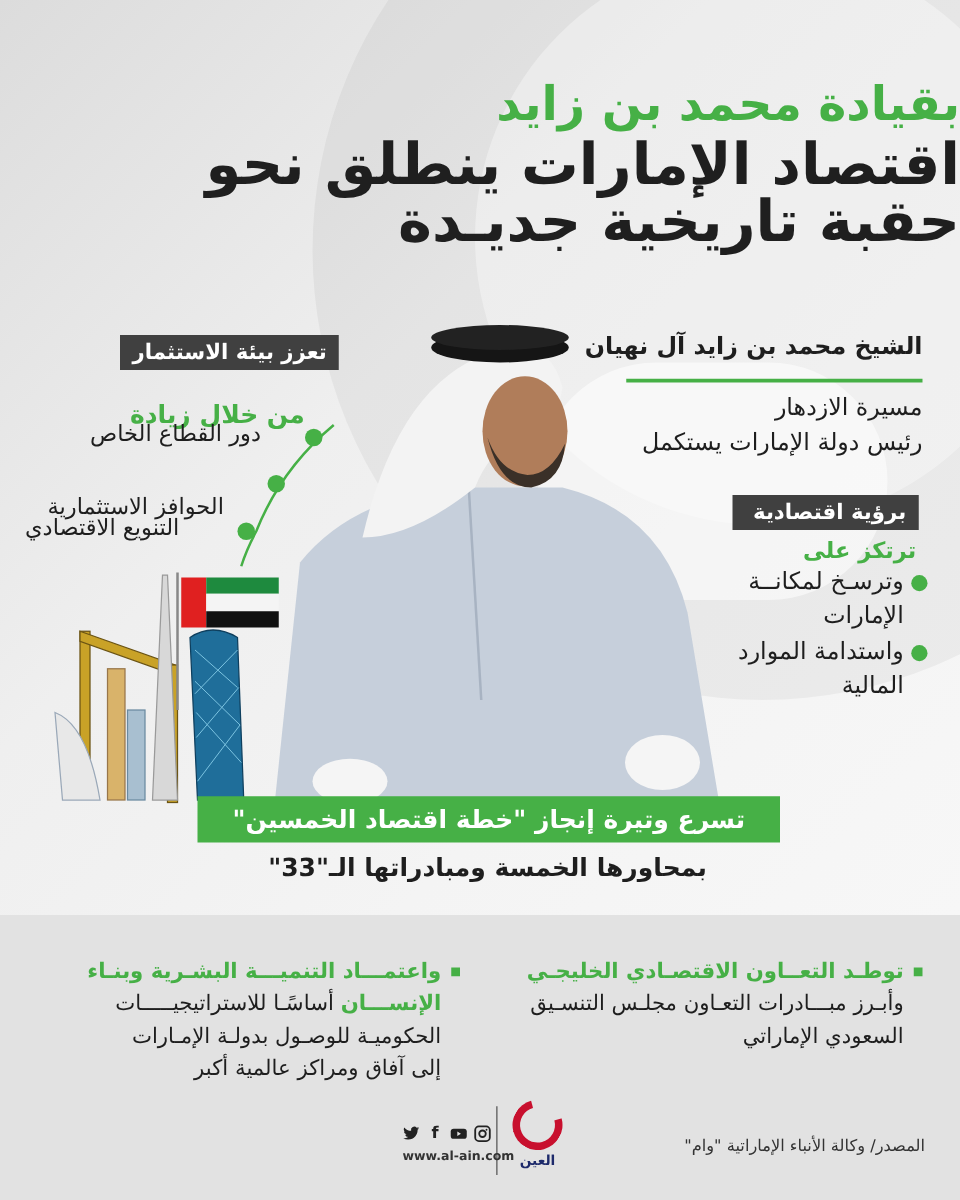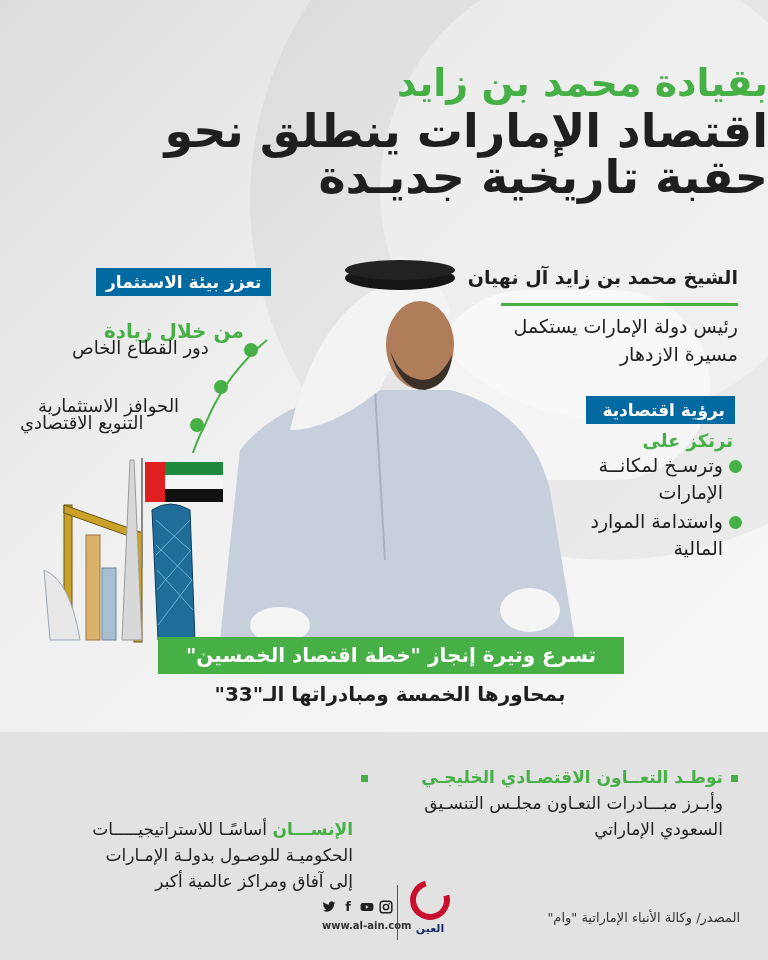--- a/index.html
+++ b/index.html
@@ -33,21 +33,21 @@
     background: #e2e2e2;
   }
   .title {
     position: absolute; left: 0; top: 58px; width: 768px; text-align: right;
     font-weight: bold;
   }
   .title .l1 { color: #46b046; font-size: 38px; line-height: 50px; }
   .title .l2, .title .l3 { color: #1f1f1f; font-size: 46px; line-height: 46px; }
 
   .green-tag {
-    position: absolute; background: #0369a1; color: #fff; font-weight: bold;
+    position: absolute; background: #404040; color: #fff; font-weight: bold;
     font-size: 17px; padding: 2px 10px; line-height: 24px;
   }
   .green-text { color: #46b046; font-weight: bold; }
   .left-item { position: absolute; font-size: 18px; color: #1e1e1e; white-space: nowrap; }
   .dot { position: absolute; width: 14px; height: 14px; border-radius: 50%; background: #46b046; }
 
   .right-name { position: absolute; right: 30px; top: 266px; font-weight: bold; font-size: 19px; }
   .right-line { position: absolute; right: 30px; top: 303px; width: 237px; height: 3px; background: #46b046; }
   .right-desc { position: absolute; right: 30px; top: 312px; font-size: 19px; line-height: 28px; text-align: right; }
 
@@ -149,22 +149,22 @@
 <div class="dot" style="left:214px; top:380px;"></div>
 <div class="dot" style="left:190px; top:418px;"></div>
 
 <div class="left-item" style="left:72px; top:337px;">دور القطاع الخاص</div>
 <div class="left-item" style="left:38px; top:395px;">الحوافز الاستثمارية</div>
 <div class="left-item" style="left:20px; top:412px;">التنويع الاقتصادي</div>
 
 <div class="right-name">الشيخ محمد بن زايد آل نهيان</div>
 <div class="right-line"></div>
 <div class="right-desc">
+  <div>مسيرة الازدهار</div>
   <div>رئيس دولة الإمارات يستكمل</div>
-  <div>مسيرة الازدهار</div>
 </div>
 
 <div class="green-tag" style="right:33px; top:396px;padding-left:16px;">برؤية اقتصادية</div>
 <div class="green-text" style="position:absolute; right:35px; top:430px; font-size:18px;">ترتكز على</div>
 
 <div class="bullets">
   <div class="bullet">
       <span class="bdot"></span>
       <span>وترسـخ لمكانــة الإمارات</span>
     </div>
@@ -177,22 +177,22 @@
 <div class="banner">تسرع وتيرة إنجاز "خطة اقتصاد الخمسين"</div>
 <div class="banner-sub">بمحاورها الخمسة ومبادراتها الـ"33"</div>
 
 <div class="col" style="right:30px; top:764px; width:350px;">
   <div class="head"><span class="sq"></span><span>توطـد التعــاون الاقتصـادي الخليجـي</span></div>
   <div style="padding-right:15px;">وأبـرز مبـــادرات التعـاون مجلـس التنسـيق</div>
   <div style="padding-right:15px;">السعودي الإماراتي</div>
 </div>
 
 <div class="col" style="right:400px; top:764px; width:340px;">
-  <div class="head"><span class="sq"></span></div>
-  <div style="padding-right:15px;margin-top:26px;"><span class="green-text">الإنســـان</span> <span>أساسًـا للاستراتيجيـــــات</span></div>
+  <div class="head"><span class="sq"></span><span>واعتمـــاد التنميـــة البشـرية وبنـاء</span></div>
+  <div style="padding-right:15px;"><span class="green-text">الإنســـان</span> <span>أساسًـا للاستراتيجيـــــات</span></div>
   <div style="padding-right:15px;">الحكوميـة للوصـول بدولـة الإمـارات</div>
   <div style="padding-right:15px;">إلى آفاق ومراكز عالمية أكبر</div>
 </div>
 
 <div class="footer-source">المصدر/ وكالة الأنباء الإماراتية "وام"</div>
 
 <div class="logo-wrap">
   <div class="logo-ring"></div>
   <div class="logo-text">العين</div>
 </div>

